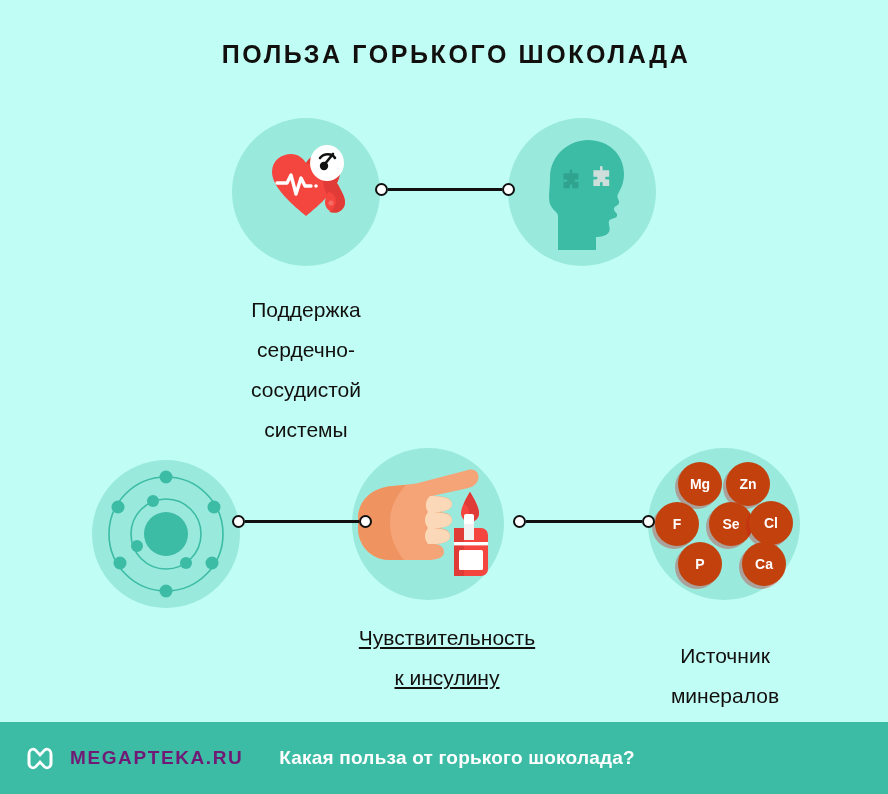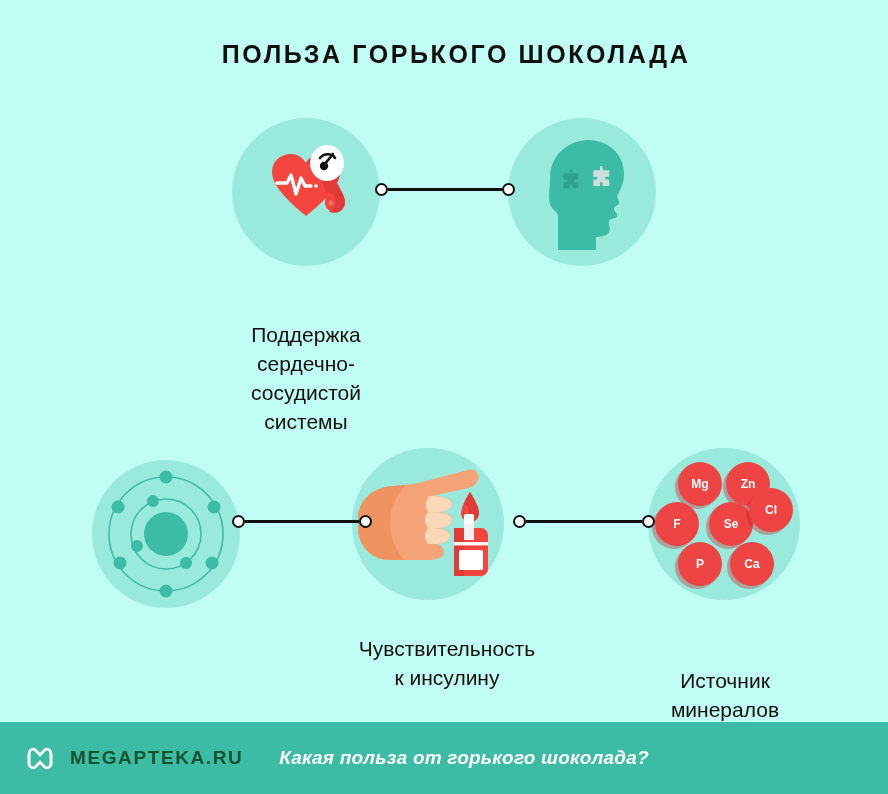--- a/index.html
+++ b/index.html
@@ -39,37 +39,36 @@
   .disc {
     position: absolute;
     border-radius: 50%;
     background: #9ae9dd;
   }
   .caption {
     position: absolute;
     text-align: center;
     color: #12100e;
     font-size: 21px;
-    line-height: 29px;
+    line-height: 40px;
     white-space: pre-line;
-    margin-top: 30px;
   }
 
   
   #disc-heart { left: 232px; top: 118px; width: 148px; height: 148px; }
   #disc-brain { left: 508px; top: 118px; width: 148px; height: 148px; }
   #cap-heart  { left: 206px; top: 290px; width: 200px; }
   #cap-brain  { left: 472px; top: 290px; width: 220px; }
 
   
   #disc-atom     { left: 92px;  top: 460px; width: 148px; height: 148px; }
   #disc-insulin  { left: 352px; top: 448px; width: 152px; height: 152px; }
   #disc-minerals { left: 648px; top: 448px; width: 152px; height: 152px; }
   #cap-atom      { left: 48px;  top: 618px; width: 240px; }
-  #cap-insulin   { left: 318px; top: 604px; width: 258px; }
+  #cap-insulin   { left: 318px; top: 618px; width: 258px; text-decoration: underline; }
   #cap-minerals  { left: 620px; top: 636px; width: 210px; }
 
   
   .connector {
     position: absolute;
     height: 16px;
     display: flex;
     align-items: center;
   }
   .connector .node {
@@ -104,68 +103,67 @@
     position: absolute;
     left: 0; top: 0;
     width: 152px;
     height: 152px;
   }
   .mineral {
     position: absolute;
     width: 44px;
     height: 44px;
     border-radius: 50%;
-    background: #ef4444;
+    background: #c2410c;
     color: #ffffff;
-    font-size: 12px;
+    font-size: 14px;
     font-weight: bold;
     display: flex;
     align-items: center;
     justify-content: center;
     box-shadow: -3px 3px 0 rgba(200,30,28,0.35);
   }
   .m0 { left: 30px;  top: 14px; }
   .m1 { left: 78px;  top: 14px; }
   .m2 { left: 7px;   top: 54px; }
   .m3 { left: 61px;  top: 54px; }
-  .m4 { left: 101px; top: 40px; }
+  .m4 { left: 101px; top: 53px; }
   .m5 { left: 30px;  top: 94px; }
-  .m6 { left: 82px;  top: 94px; }
+  .m6 { left: 94px;  top: 94px; }
 
   
   .footer {
     position: absolute;
     left: 0;
     bottom: 0;
     width: 888px;
     height: 72px;
     background: #3cbca5;
     display: flex;
     align-items: center;
   }
   .footer-logo {
     margin-left: 24px;
     width: 32px;
     height: 32px;
     flex: 0 0 auto;
   }
   .footer-brand {
     margin-left: 14px;
-    color: #14532d;
+    color: #701a75;
     font-size: 19px;
     font-weight: bold;
     letter-spacing: 1.6px;
   }
   .footer-tagline {
     margin-left: 36px;
     color: #ffffff;
     font-size: 19px;
     font-weight: bold;
     letter-spacing: 0.2px;
-    font-style: italic;
   }
 </style>
 </head>
 <body>
 
 <div class="page">
 
   <div class="title">ПОЛЬЗА ГОРЬКОГО ШОКОЛАДА</div>
 
   <div class="disc" id="disc-heart">

